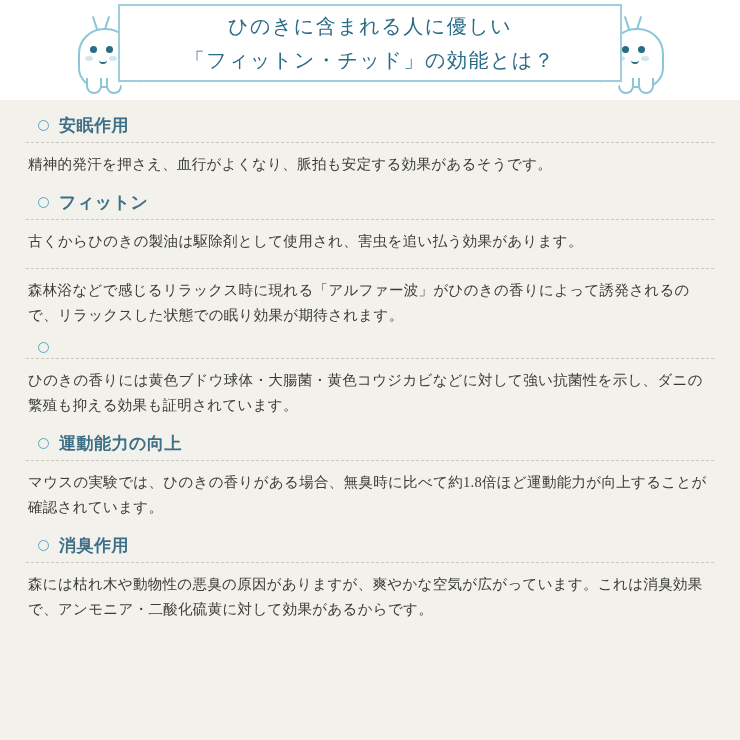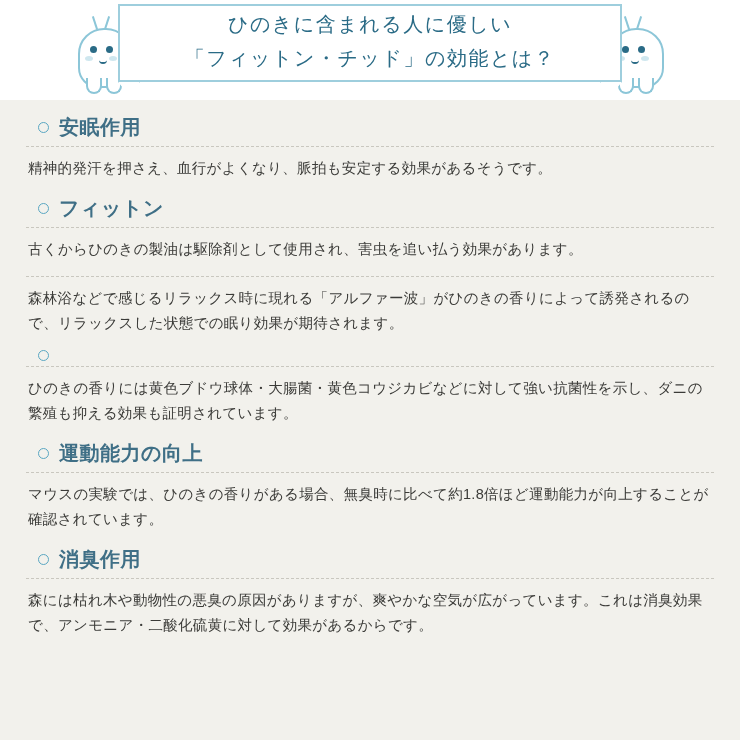--- a/index.html
+++ b/index.html
@@ -39,21 +39,21 @@
     flex-direction: column;
     align-items: center;
     justify-content: center;
   }
   .banner .line {
     color: #2a6b86;
     font-size: 20px;
     letter-spacing: 1.5px;
     line-height: 34px;
     white-space: nowrap;
-    font-family: Liberation Mono, monospace;
+    font-family: Liberation Serif, serif;
   }
   
   .ribbon-tail {
     position: absolute;
     top: 82px;
     width: 0;
     height: 0;
     border-left: 11px solid transparent;
     border-right: 11px solid transparent;
     border-top: 13px solid #ffffff;
@@ -170,37 +170,37 @@
   .bullet {
     width: 9px;
     height: 9px;
     border: 1.6px solid #5aa7c2;
     border-radius: 50%;
     margin-right: 10px;
     flex: 0 0 auto;
   }
   .sec-title {
     color: #3f6f86;
-    font-size: 20px;
+    font-size: 17px;
     font-weight: bold;
     letter-spacing: 0.5px;
     font-family: Liberation Mono, monospace;
   }
   .divider {
     border-top: 1.5px dashed #c9c7bf;
     margin: 0 0 9px 0;
   }
   .sec-body {
     color: #3b3b38;
     font-size: 14.5px;
     line-height: 25px;
     letter-spacing: 0.3px;
     padding: 0 2px 0 2px;
     margin-bottom: 14px;
-    font-family: Liberation Sans, sans-serif;
+    font-family: Liberation Serif, serif;
   }
 </style>
 </head>
 <body>
 
 <div class="page">
 
   <div class="header">
 
     <div class="mascot left">

